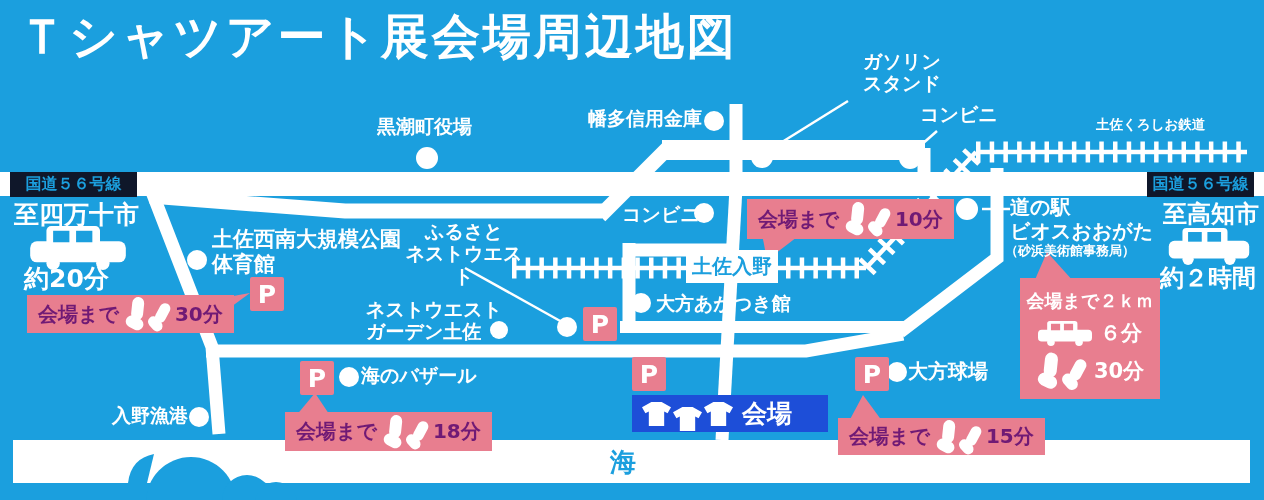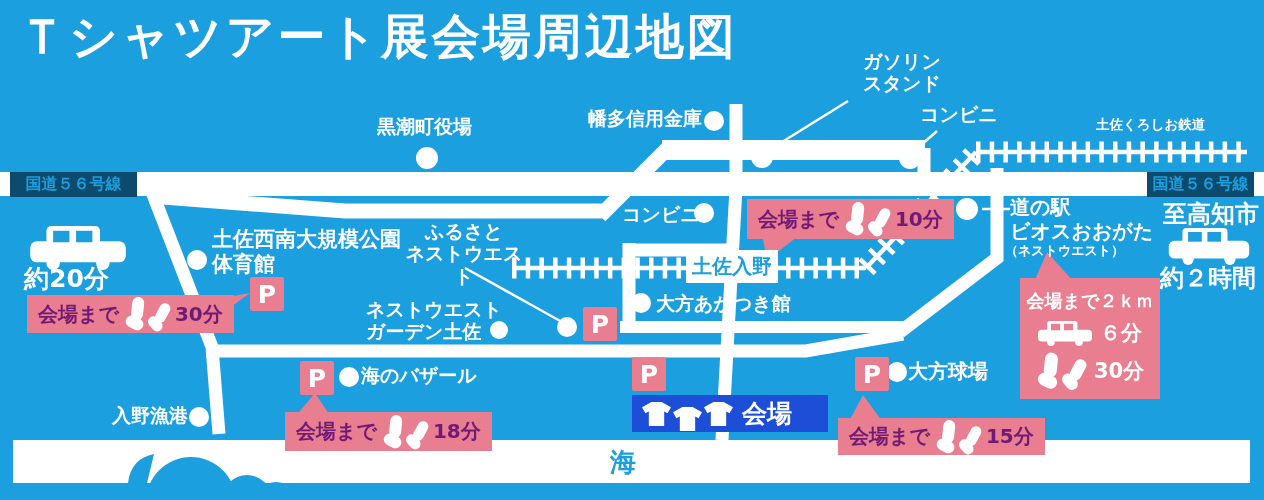--- a/index.html
+++ b/index.html
@@ -5,21 +5,21 @@
   html,body{margin:0;padding:0;}
   body{font-family:"DejaVu Sans",sans-serif;}
   #map{position:relative;width:1264px;height:500px;background:#1B9FDE;overflow:hidden;}
   #gfx{position:absolute;left:0;top:0;}
   .abs{position:absolute;}
   .lbl{position:absolute;color:#fff;font-weight:800;font-size:19px;line-height:1.18;white-space:pre-line;}
   .title{font-size:48px;font-weight:900;letter-spacing:3px;white-space:nowrap;}
   .small{font-size:13.5px;}
   .big{font-size:24px;white-space:nowrap;}
   .ctr{text-align:center;}
-  .r56{position:absolute;background:#0c4a6e;color:#1B9FDE;font-weight:800;font-size:16px;
+  .r56{position:absolute;background:#0f172a;color:#1B9FDE;font-weight:800;font-size:16px;
        display:flex;align-items:center;justify-content:center;white-space:nowrap;}
   .station{position:absolute;background:#fff;color:#1B9FDE;font-weight:800;font-size:20px;
        display:flex;align-items:center;justify-content:center;white-space:nowrap;}
   .pbox{position:absolute;width:34px;height:34px;background:#E87E8F;color:#fff;font-weight:800;
        font-size:25px;display:flex;align-items:center;justify-content:center;border-radius:2px;}
   .badge{position:absolute;background:#E87E8F;color:#701a75;font-weight:800;font-size:20px;
        display:inline-flex;align-items:center;padding:0 11px;white-space:nowrap;}
   .venue{position:absolute;background:#1d4ed8;color:#fff;font-weight:800;font-size:25px;
        display:flex;align-items:center;padding:0 10px;}
   .bios{position:absolute;background:#E87E8F;color:#fff;font-weight:800;text-align:center;}
@@ -112,20 +112,21 @@
   <div class="lbl ctr" style="left:852px;top:50px;width:100px;">ガソリン
 スタンド</div>
   <div class="lbl" style="left:920px;top:103px;">コンビニ</div>
   <div class="lbl" style="left:588px;top:107px;">幡多信用金庫</div>
   <div class="lbl" style="left:377px;top:117px;font-family:Liberation Mono, monospace;">黒潮町役場</div>
   <div class="lbl small" style="left:1096px;top:117px;">土佐くろしお鉄道</div>
 
   <div class="r56" style="left:10px;top:172px;width:127px;height:25px;">国道５６号線</div>
   <div class="r56" style="left:1147px;top:172px;width:107px;height:25px;">国道５６号線</div>
 
+  <div class="lbl big" style="left:14px;top:200px;font-size:25px;">至四万十市</div>
   <span class="abs" style="left:28px;top:226px;">
     <svg width="100" height="44" viewBox="0 0 100 46">
       <rect x="17" y="0" width="56" height="22" rx="5" fill="#fff"></rect>
       <rect x="0" y="16" width="100" height="22" rx="7" fill="#fff"></rect>
       <rect x="24" y="5" width="17" height="12" fill="#1B9FDE"></rect>
       <rect x="48" y="5" width="17" height="12" fill="#1B9FDE"></rect>
       <circle cx="24" cy="39" r="7" fill="#fff"></circle>
       <circle cx="76" cy="39" r="7" fill="#fff"></circle>
     </svg>
   </span>
@@ -181,21 +182,21 @@
         </span>
     </span>
     <span>10分</span>
   </div>
   <div class="station" style="left:686px;top:250px;width:92px;height:33px;">土佐入野</div>
 
   <div class="lbl" style="left:656px;top:292px;">大方あかつき館</div>
 
   <div class="lbl" style="left:1010px;top:196px;font-size:20px;">道の駅
 ビオスおおがた</div>
-  <div class="lbl" style="left:1005px;top:243px;font-size:13px;">（ネストウエスト）</div>
+  <div class="lbl" style="left:1005px;top:243px;font-size:13px;">（砂浜美術館事務局）</div>
 
   <div class="bios" style="left:1020px;top:278px;width:140px;height:121px;">
     <div class="bt">会場まで２ｋｍ</div>
     <div class="row">
       <span>
         <svg width="54" height="25" viewBox="0 0 100 46">
           <rect x="17" y="0" width="56" height="22" rx="5" fill="#fff"></rect>
           <rect x="0" y="16" width="100" height="22" rx="7" fill="#fff"></rect>
           <rect x="24" y="5" width="17" height="12" fill="#E87E8F"></rect>
           <rect x="48" y="5" width="17" height="12" fill="#E87E8F"></rect>

